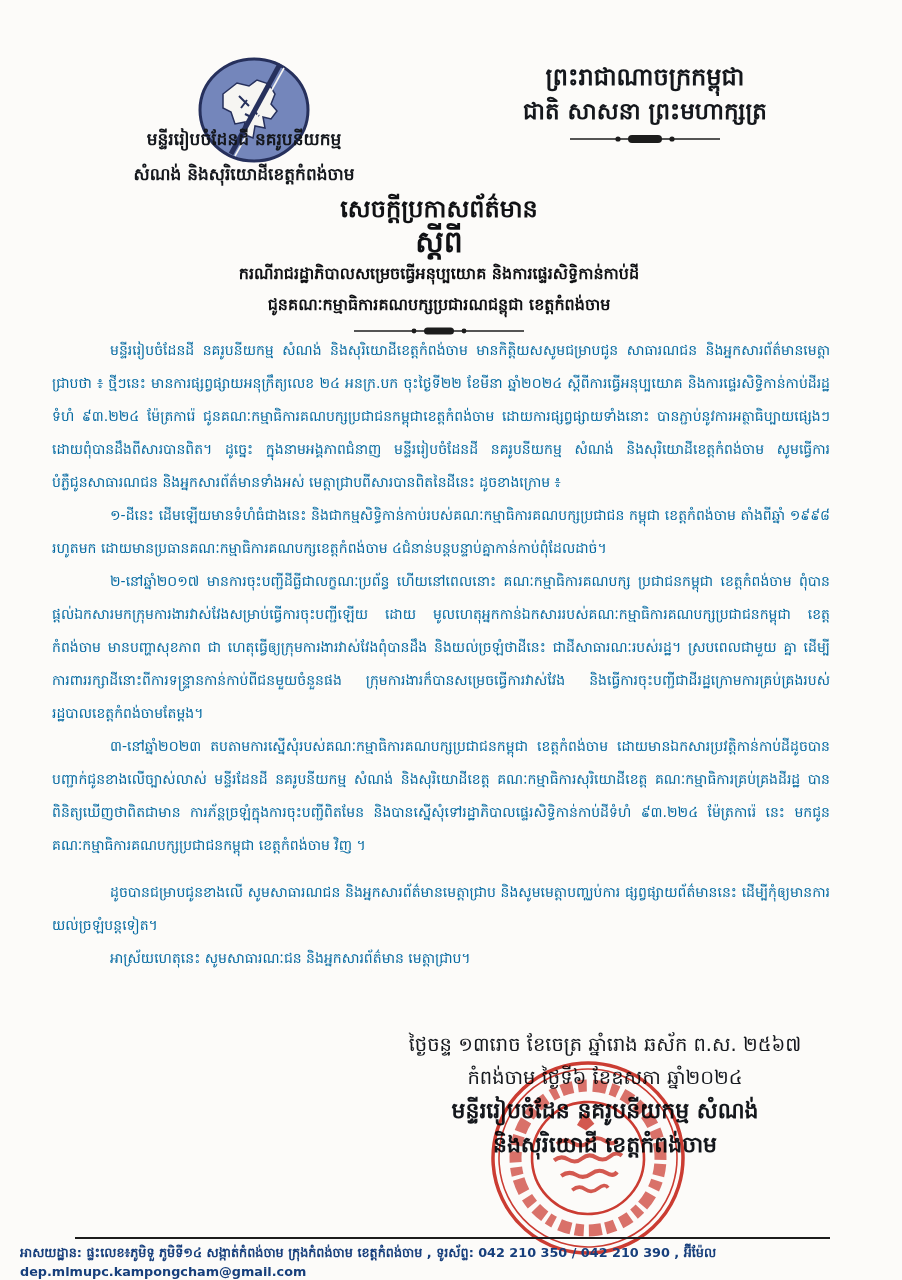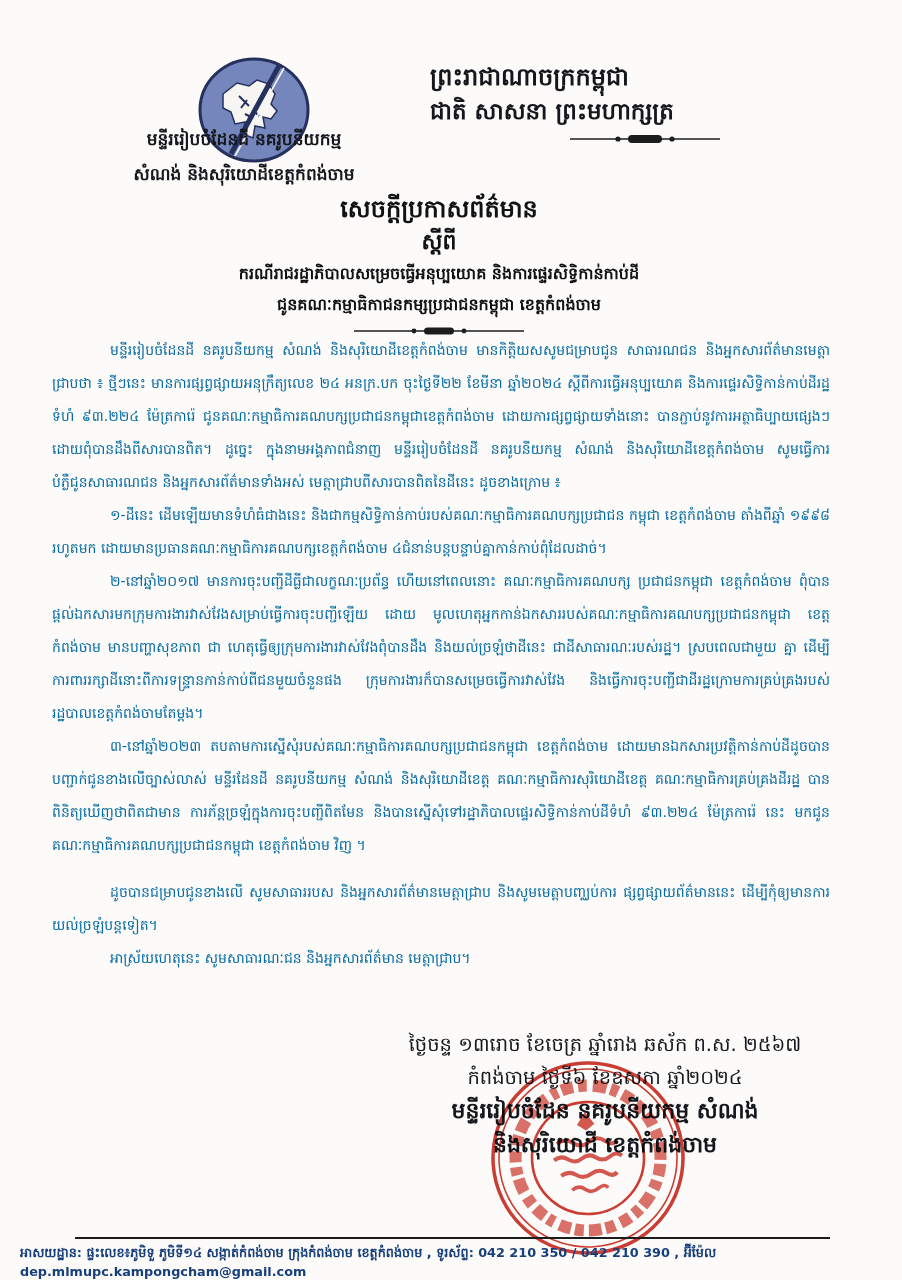--- a/index.html
+++ b/index.html
@@ -9,37 +9,37 @@
     margin:0 auto;
     background:#fcfbf9;
     overflow:hidden;
     font-family:"DejaVu Sans","Liberation Sans",sans-serif;
     color:#161616;
   }
   
   .logo-wrap{position:absolute;left:197px;top:56px;width:114px;height:108px;}
   .kingdom-block{
     position:absolute;left:430px;top:60px;width:430px;
-    text-align:left;font-weight:bold;color:#14171c;
+    text-align:center;font-weight:bold;color:#14171c;
   }
   .kingdom-line1{font-size:24px;line-height:34px;}
   .kingdom-line2{font-size:23px;line-height:34px;}
   .ornament{display:block;margin:4px auto 0 auto;}
   .dept-block{
     position:absolute;left:44px;top:122px;width:400px;
     text-align:center;font-weight:bold;color:#14171c;
     font-size:17px;line-height:35px;
   }
   
   .title-block{
     position:absolute;left:68px;top:192px;width:742px;
     text-align:center;color:#101114;font-weight:bold;
   }
   .title-heading{font-size:24px;line-height:34px;}
-  .title-subject-label{font-size:22px;line-height:32px;}
+  .title-subject-label{font-size:30px;line-height:32px;}
   .title-line{font-size:16px;line-height:31px;}
   
   .body-text{
     position:absolute;left:52px;top:334px;width:778px;
     font-size:14px;line-height:33px;color:#0369a1;
     text-align:justify;
   }
   .body-text p{margin:0;text-indent:58px;}
   .closing{margin-top:14px !important;}
   
@@ -93,35 +93,35 @@
 
   <div class="dept-block">
     <div>មន្ទីររៀបចំដែនដី នគរូបនីយកម្ម</div>
     <div>សំណង់ និងសុរិយោដីខេត្តកំពង់ចាម</div>
   </div>
 
   <div class="title-block">
     <div class="title-heading">សេចក្តីប្រកាសព័ត៌មាន</div>
     <div class="title-subject-label">ស្តីពី</div>
     <div class="title-line">ករណីរាជរដ្ឋាភិបាលសម្រេចធ្វើអនុប្បយោគ និងការផ្ទេរសិទ្ធិកាន់កាប់ដី</div>
-    <div class="title-line">ជូនគណៈកម្មាធិកាជនកម្សប្រជាជនកម្ពុជា ខេត្តកំពង់ចាម</div>
+    <div class="title-line">ជូនគណៈកម្មាធិការគណបក្សប្រជារណជន្ពុជា ខេត្តកំពង់ចាម</div>
     <svg class="ornament" width="170" height="14" viewBox="0 0 170 14">
       <line x1="0" y1="7" x2="170" y2="7" stroke="#1c1c1c" stroke-width="1.4"></line>
       <rect x="70" y="3.5" width="30" height="7" rx="3.5" fill="#1c1c1c"></rect>
       <circle cx="60" cy="7" r="2.4" fill="#1c1c1c"></circle>
       <circle cx="110" cy="7" r="2.4" fill="#1c1c1c"></circle>
     </svg>
   </div>
 
   <div class="body-text">
     <p>មន្ទីររៀបចំដែនដី នគរូបនីយកម្ម សំណង់ និងសុរិយោដីខេត្តកំពង់ចាម មានកិត្តិយសសូមជម្រាបជូន សាធារណជន និងអ្នកសារព័ត៌មានមេត្តាជ្រាបថា ៖ ថ្មីៗនេះ មានការផ្សព្វផ្សាយអនុក្រឹត្យលេខ ២៤ អនក្រ.បក ចុះថ្ងៃទី២២ ខែមីនា ឆ្នាំ២០២៤ ស្តីពីការធ្វើអនុប្បយោគ និងការផ្ទេរសិទ្ធិកាន់កាប់ដីរដ្ឋទំហំ ៩៣.២២៤ ម៉ែត្រការ៉េ ជូនគណៈកម្មាធិការគណបក្សប្រជាជនកម្ពុជាខេត្តកំពង់ចាម ដោយការផ្សព្វផ្សាយទាំងនោះ បានភ្ជាប់នូវការអត្ថាធិប្បាយផ្សេងៗដោយពុំបានដឹងពីសារបានពិត។ ដូច្នេះ ក្នុងនាមអង្គភាពជំនាញ មន្ទីររៀបចំដែនដី នគរូបនីយកម្ម សំណង់ និងសុរិយោដីខេត្តកំពង់ចាម សូមធ្វើការបំភ្លឺជូនសាធារណជន និងអ្នកសារព័ត៌មានទាំងអស់ មេត្តាជ្រាបពីសារបានពិតនៃដីនេះ ដូចខាងក្រោម ៖</p>
     <p>១-ដីនេះ ដើមឡើយមានទំហំធំជាងនេះ និងជាកម្មសិទ្ធិកាន់កាប់របស់គណៈកម្មាធិការគណបក្សប្រជាជន កម្ពុជា ខេត្តកំពង់ចាម តាំងពីឆ្នាំ ១៩៩៨ រហូតមក ដោយមានប្រធានគណៈកម្មាធិការគណបក្សខេត្តកំពង់ចាម ៤ជំនាន់បន្តបន្ទាប់គ្នាកាន់កាប់ពុំដែលដាច់។</p>
     <p>២-នៅឆ្នាំ២០១៧ មានការចុះបញ្ជីដីធ្លីជាលក្ខណៈប្រព័ន្ធ ហើយនៅពេលនោះ គណៈកម្មាធិការគណបក្ស ប្រជាជនកម្ពុជា ខេត្តកំពង់ចាម ពុំបានផ្តល់ឯកសារមកក្រុមការងារវាស់វែងសម្រាប់ធ្វើការចុះបញ្ជីឡើយ ដោយ មូលហេតុអ្នកកាន់ឯកសាររបស់គណៈកម្មាធិការគណបក្សប្រជាជនកម្ពុជា ខេត្តកំពង់ចាម មានបញ្ហាសុខភាព ជា ហេតុធ្វើឲ្យក្រុមការងារវាស់វែងពុំបានដឹង និងយល់ច្រឡំថាដីនេះ ជាដីសាធារណៈរបស់រដ្ឋ។ ស្របពេលជាមួយ គ្នា ដើម្បីការពាររក្សាដីនោះពីការទន្ទ្រានកាន់កាប់ពីជនមួយចំនួនផង ក្រុមការងារក៏បានសម្រេចធ្វើការវាស់វែង និងធ្វើការចុះបញ្ជីជាដីរដ្ឋក្រោមការគ្រប់គ្រងរបស់រដ្ឋបាលខេត្តកំពង់ចាមតែម្តង។</p>
     <p>៣-នៅឆ្នាំ២០២៣ តបតាមការស្នើសុំរបស់គណៈកម្មាធិការគណបក្សប្រជាជនកម្ពុជា ខេត្តកំពង់ចាម ដោយមានឯកសារប្រវត្តិកាន់កាប់ដីដូចបានបញ្ជាក់ជូនខាងលើច្បាស់លាស់ មន្ទីរដែនដី នគរូបនីយកម្ម សំណង់ និងសុរិយោដីខេត្ត គណៈកម្មាធិការសុរិយោដីខេត្ត គណៈកម្មាធិការគ្រប់គ្រងដីរដ្ឋ បានពិនិត្យឃើញថាពិតជាមាន ការភ័ន្តច្រឡំក្នុងការចុះបញ្ជីពិតមែន និងបានស្នើសុំទៅរដ្ឋាភិបាលផ្ទេរសិទ្ធិកាន់កាប់ដីទំហំ ៩៣.២២៤ ម៉ែត្រការ៉េ នេះ មកជូនគណៈកម្មាធិការគណបក្សប្រជាជនកម្ពុជា ខេត្តកំពង់ចាម វិញ ។</p>
-    <p class="closing">ដូចបានជម្រាបជូនខាងលើ សូមសាធាររបស និងអ្នកសារព័ត៌មានមេត្តាជ្រាប និងសូមមេត្តាបញ្ឈប់ការ ផ្សព្វផ្សាយព័ត៌មាននេះ ដើម្បីកុំឲ្យមានការយល់ច្រឡំបន្តទៀត។</p>
+    <p class="closing">ដូចបានជម្រាបជូនខាងលើ សូមសាធារណជន និងអ្នកសារព័ត៌មានមេត្តាជ្រាប និងសូមមេត្តាបញ្ឈប់ការ ផ្សព្វផ្សាយព័ត៌មាននេះ ដើម្បីកុំឲ្យមានការយល់ច្រឡំបន្តទៀត។</p>
     <p>អាស្រ័យហេតុនេះ សូមសាធារណៈជន និងអ្នកសារព័ត៌មាន មេត្តាជ្រាប។</p>
   </div>
 
   <div class="sig-block">
     <div class="sig-date">ថ្ងៃចន្ទ ១៣រោច ខែចេត្រ ឆ្នាំរោង ឆស័ក ព.ស. ២៥៦៧</div>
     <div class="sig-date">កំពង់ចាម ថ្ងៃទី៦ ខែឧសភា ឆ្នាំ២០២៤</div>
     <div class="sig-office">មន្ទីររៀបចំដែន នគរូបនីយកម្ម សំណង់</div>
     <div class="sig-office">និងសុរិយោដី ខេត្តកំពង់ចាម</div>
   </div>
 

